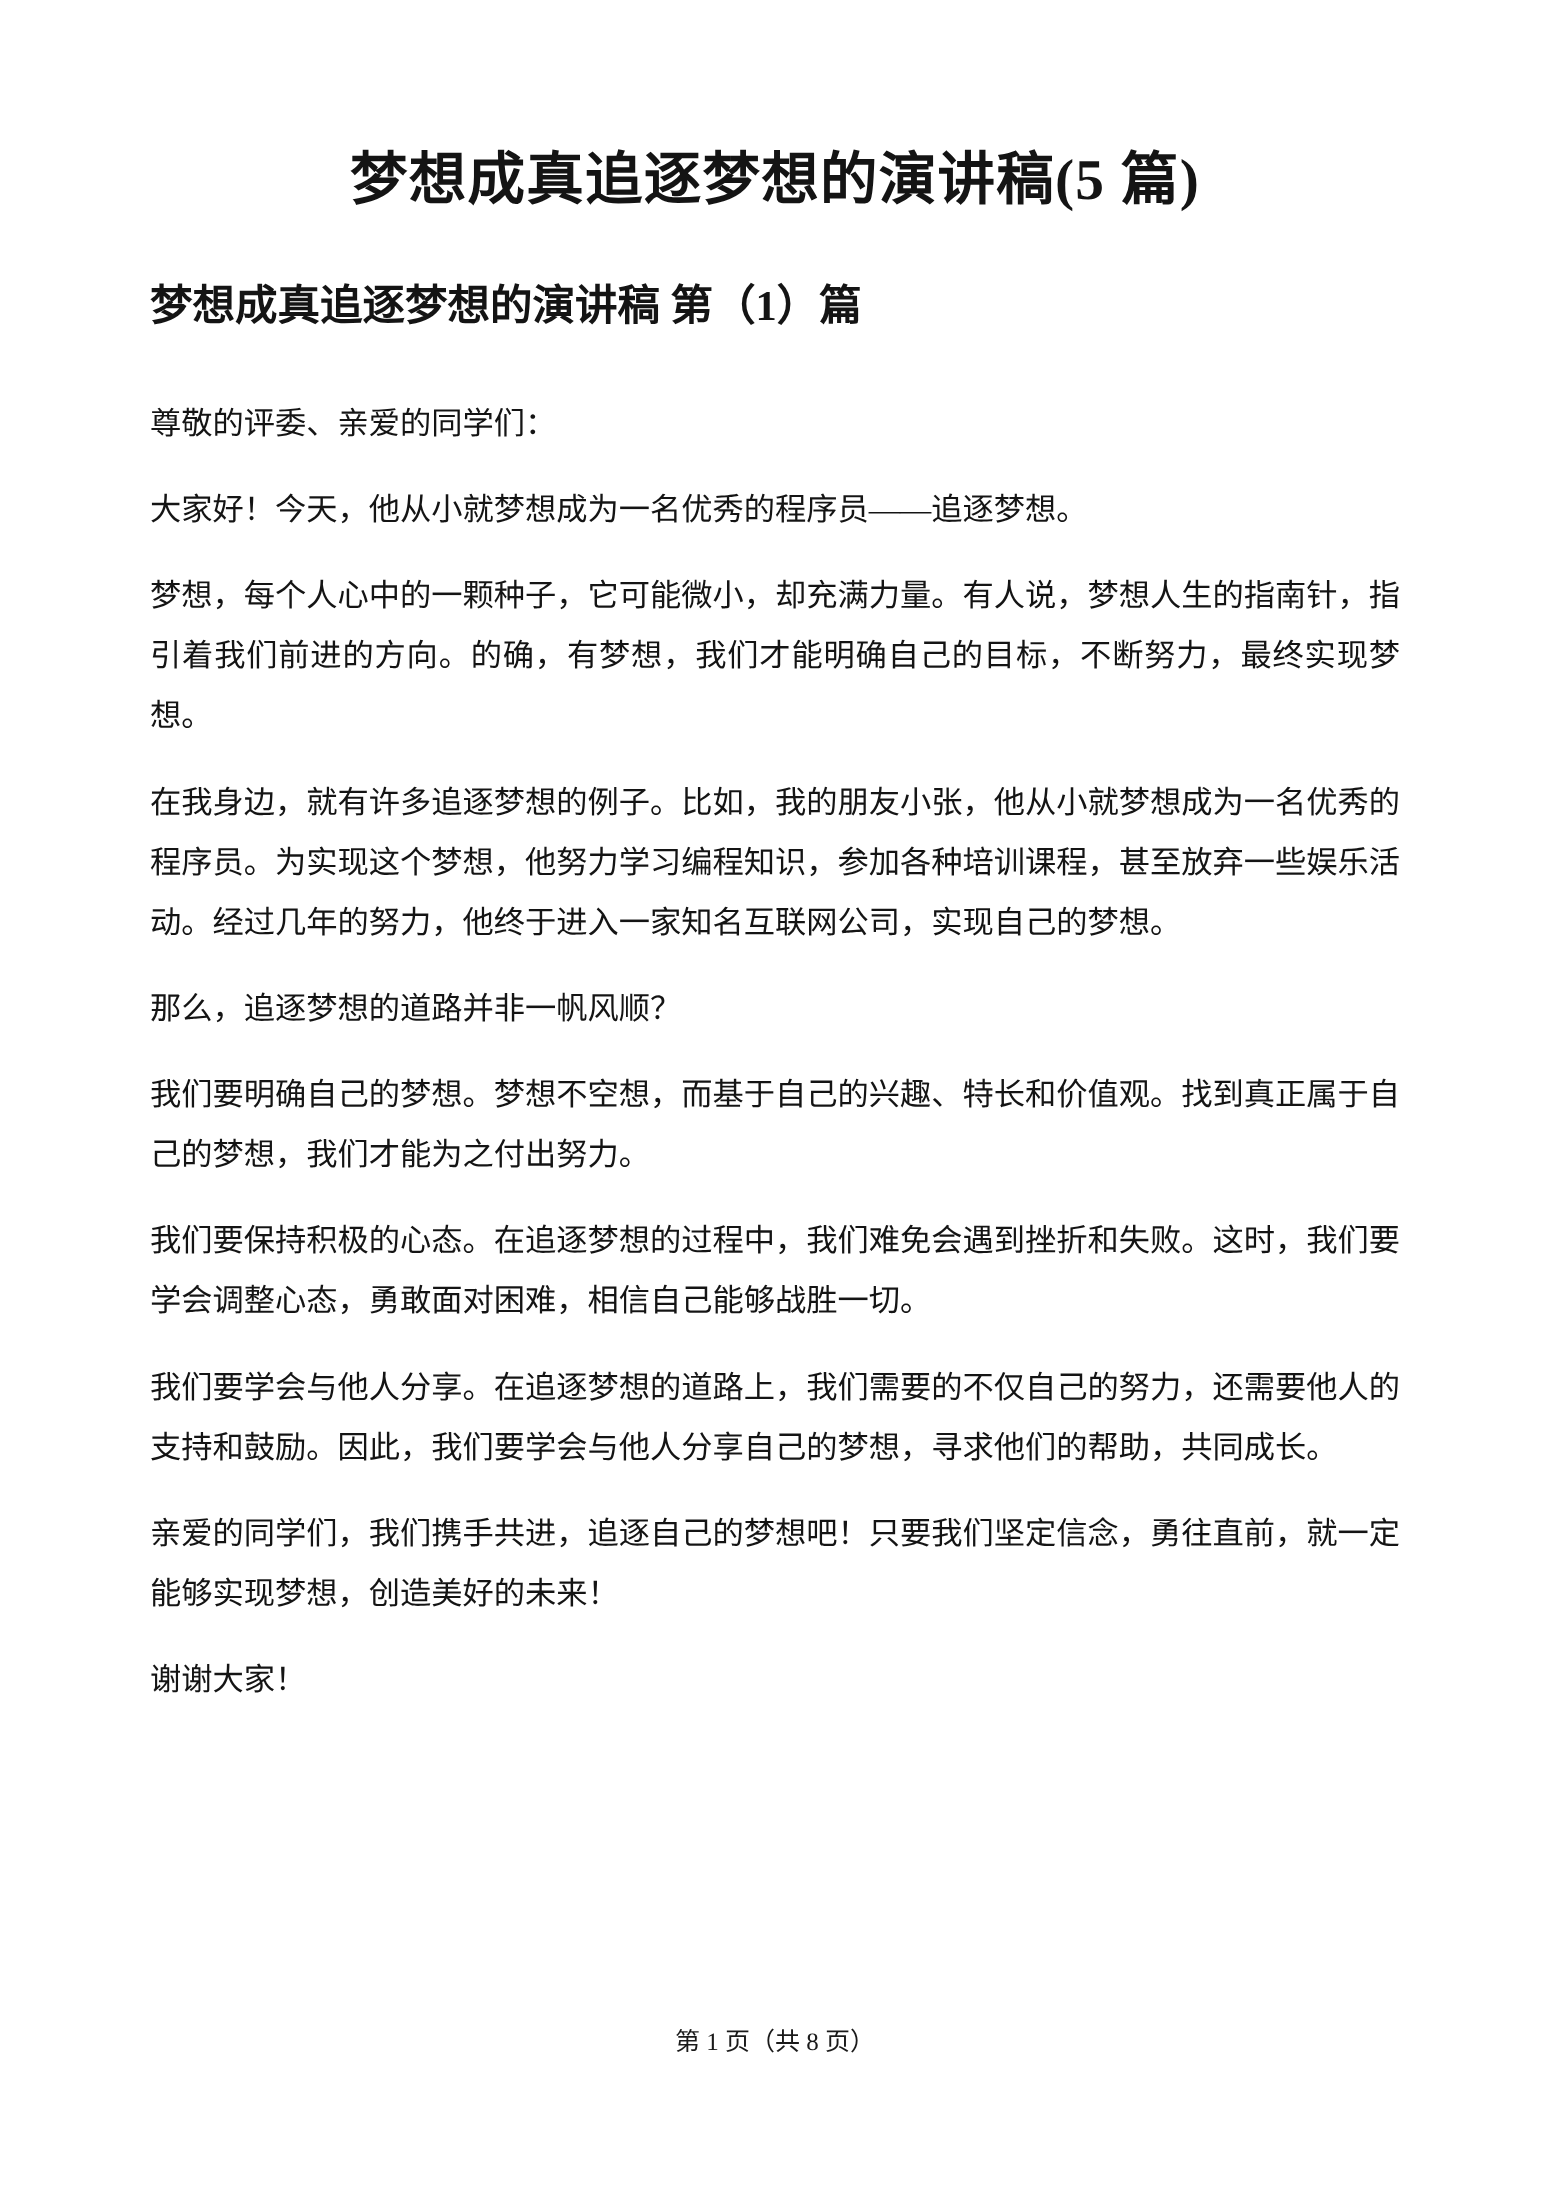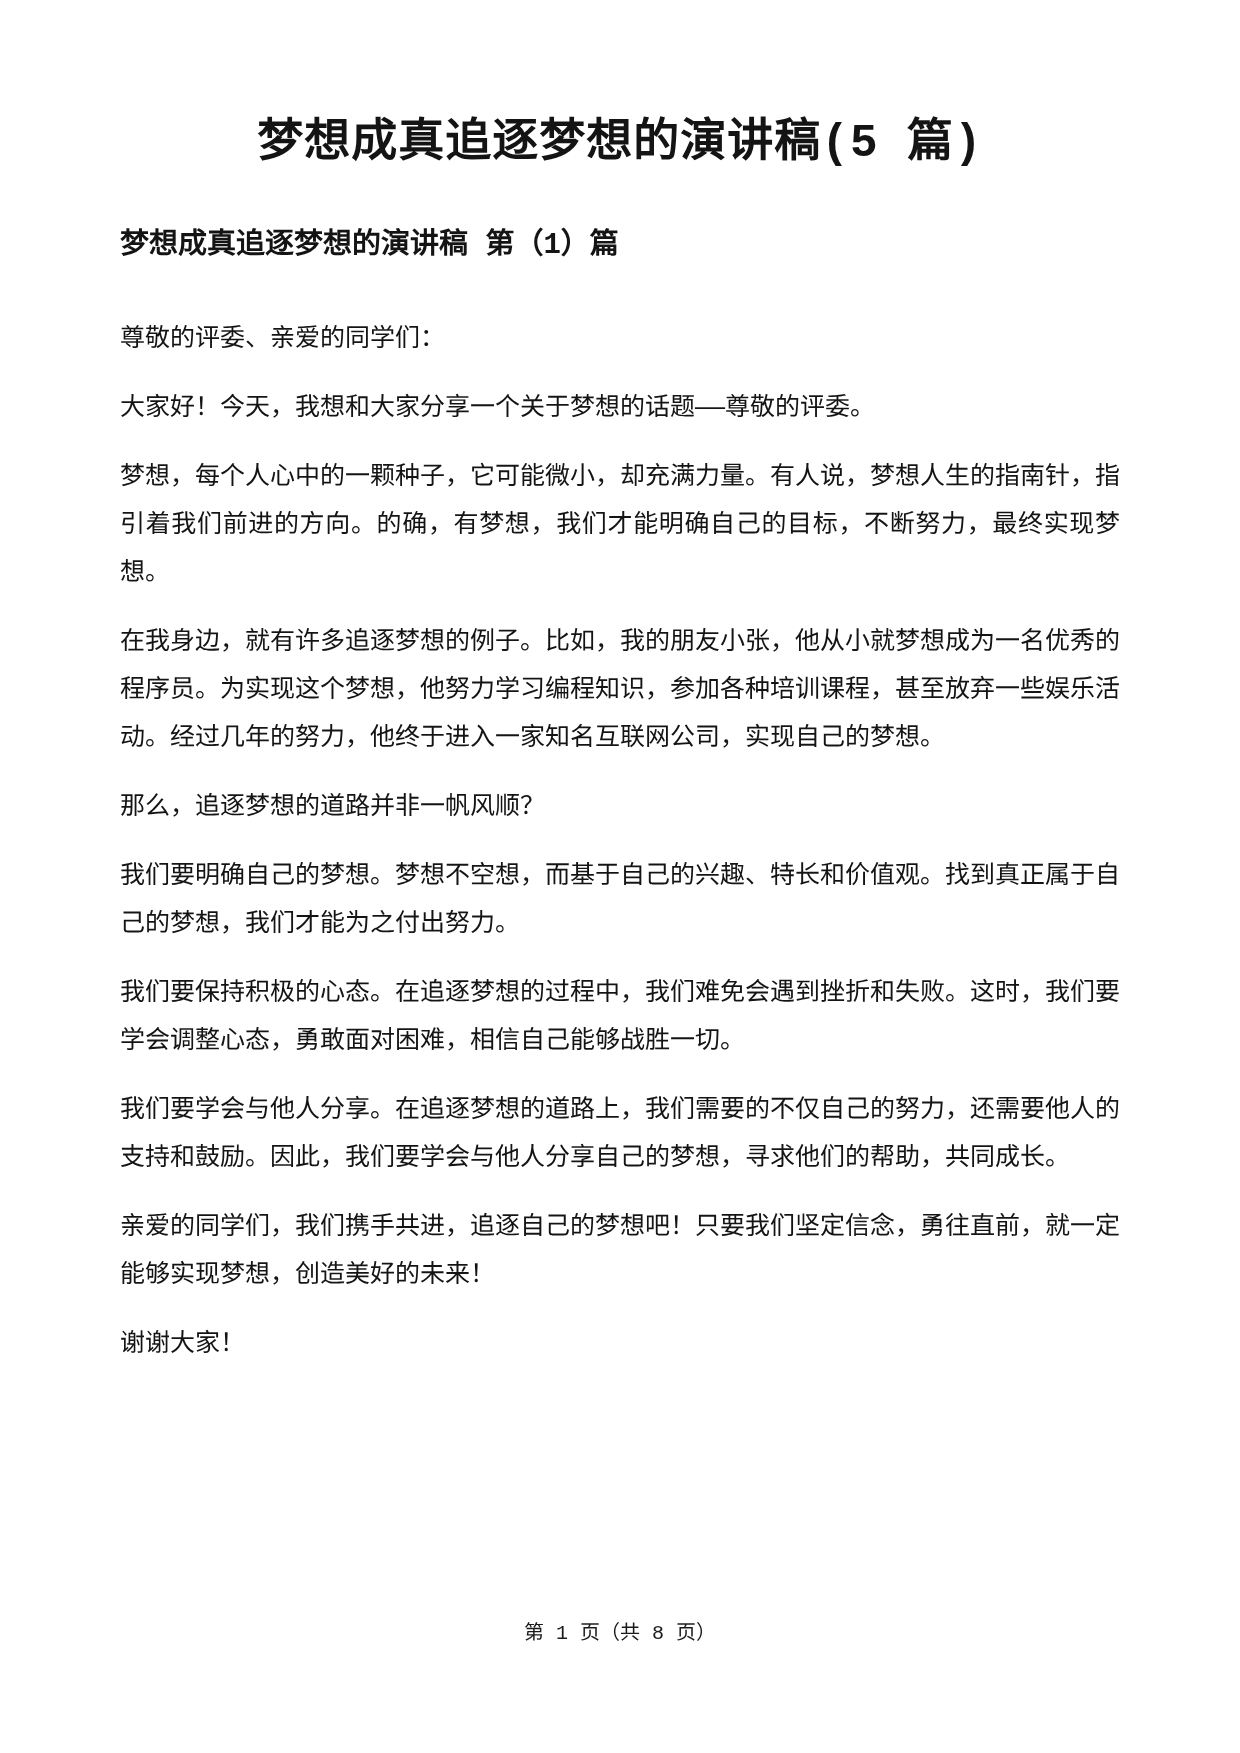--- a/index.html
+++ b/index.html
@@ -6,35 +6,35 @@
     margin: 0;
     padding: 0;
     background: #ffffff;
   }
   .page {
     position: relative;
     width: 1240px;
     height: 1753px;
     background: #ffffff;
     color: #141414;
-    font-family: Liberation Mono, monospace;
+    font-family: Liberation Serif, serif;
     overflow: hidden;
   }
   .doc-title {
     margin: 0;
     padding-top: 112px;
     text-align: center;
     font-size: 46px;
     font-weight: 700;
     line-height: 64px;
     letter-spacing: 1px;
   }
   .section-heading {
     margin: 50px 120px 0 120px;
-    font-size: 29px;
+    font-size: 34px;
     font-weight: 700;
     line-height: 40px;
   }
   .body-text {
     margin: 50px 54px 0 120px;
     width: 1000px;
   }
   .body-text p {
     width: 1000px;
     margin: 0 0 21px 0;
@@ -58,21 +58,21 @@
 <body>
 
 <div class="page">
 
   <h1 class="doc-title">梦想成真追逐梦想的演讲稿(5 篇)</h1>
 
   <h2 class="section-heading">梦想成真追逐梦想的演讲稿 第（1）篇</h2>
 
   <div class="body-text">
     <p>尊敬的评委、亲爱的同学们：</p>
-    <p>大家好！今天，我想和大家分享一个关于梦想的话题——尊敬的评委。</p>
+    <p>大家好！今天，他从小就梦想成为一名优秀的程序员——追逐梦想。</p>
     <p>梦想，每个人心中的一颗种子，它可能微小，却充满力量。有人说，梦想人生的指南针，指引着我们前进的方向。的确，有梦想，我们才能明确自己的目标，不断努力，最终实现梦想。</p>
     <p>在我身边，就有许多追逐梦想的例子。比如，我的朋友小张，他从小就梦想成为一名优秀的程序员。为实现这个梦想，他努力学习编程知识，参加各种培训课程，甚至放弃一些娱乐活动。经过几年的努力，他终于进入一家知名互联网公司，实现自己的梦想。</p>
     <p>那么，追逐梦想的道路并非一帆风顺？</p>
     <p>我们要明确自己的梦想。梦想不空想，而基于自己的兴趣、特长和价值观。找到真正属于自己的梦想，我们才能为之付出努力。</p>
     <p>我们要保持积极的心态。在追逐梦想的过程中，我们难免会遇到挫折和失败。这时，我们要学会调整心态，勇敢面对困难，相信自己能够战胜一切。</p>
     <p>我们要学会与他人分享。在追逐梦想的道路上，我们需要的不仅自己的努力，还需要他人的支持和鼓励。因此，我们要学会与他人分享自己的梦想，寻求他们的帮助，共同成长。</p>
     <p>亲爱的同学们，我们携手共进，追逐自己的梦想吧！只要我们坚定信念，勇往直前，就一定能够实现梦想，创造美好的未来！</p>
     <p>谢谢大家！</p>
   </div>
 

